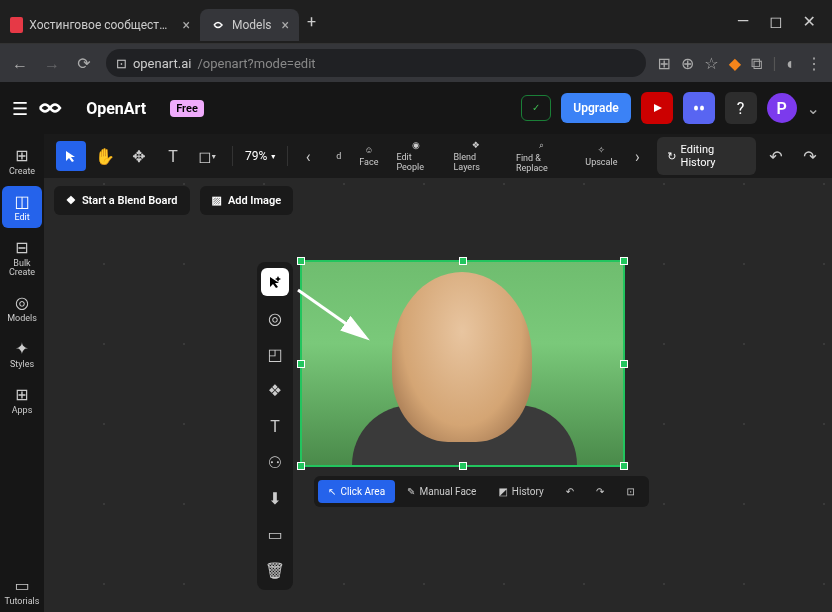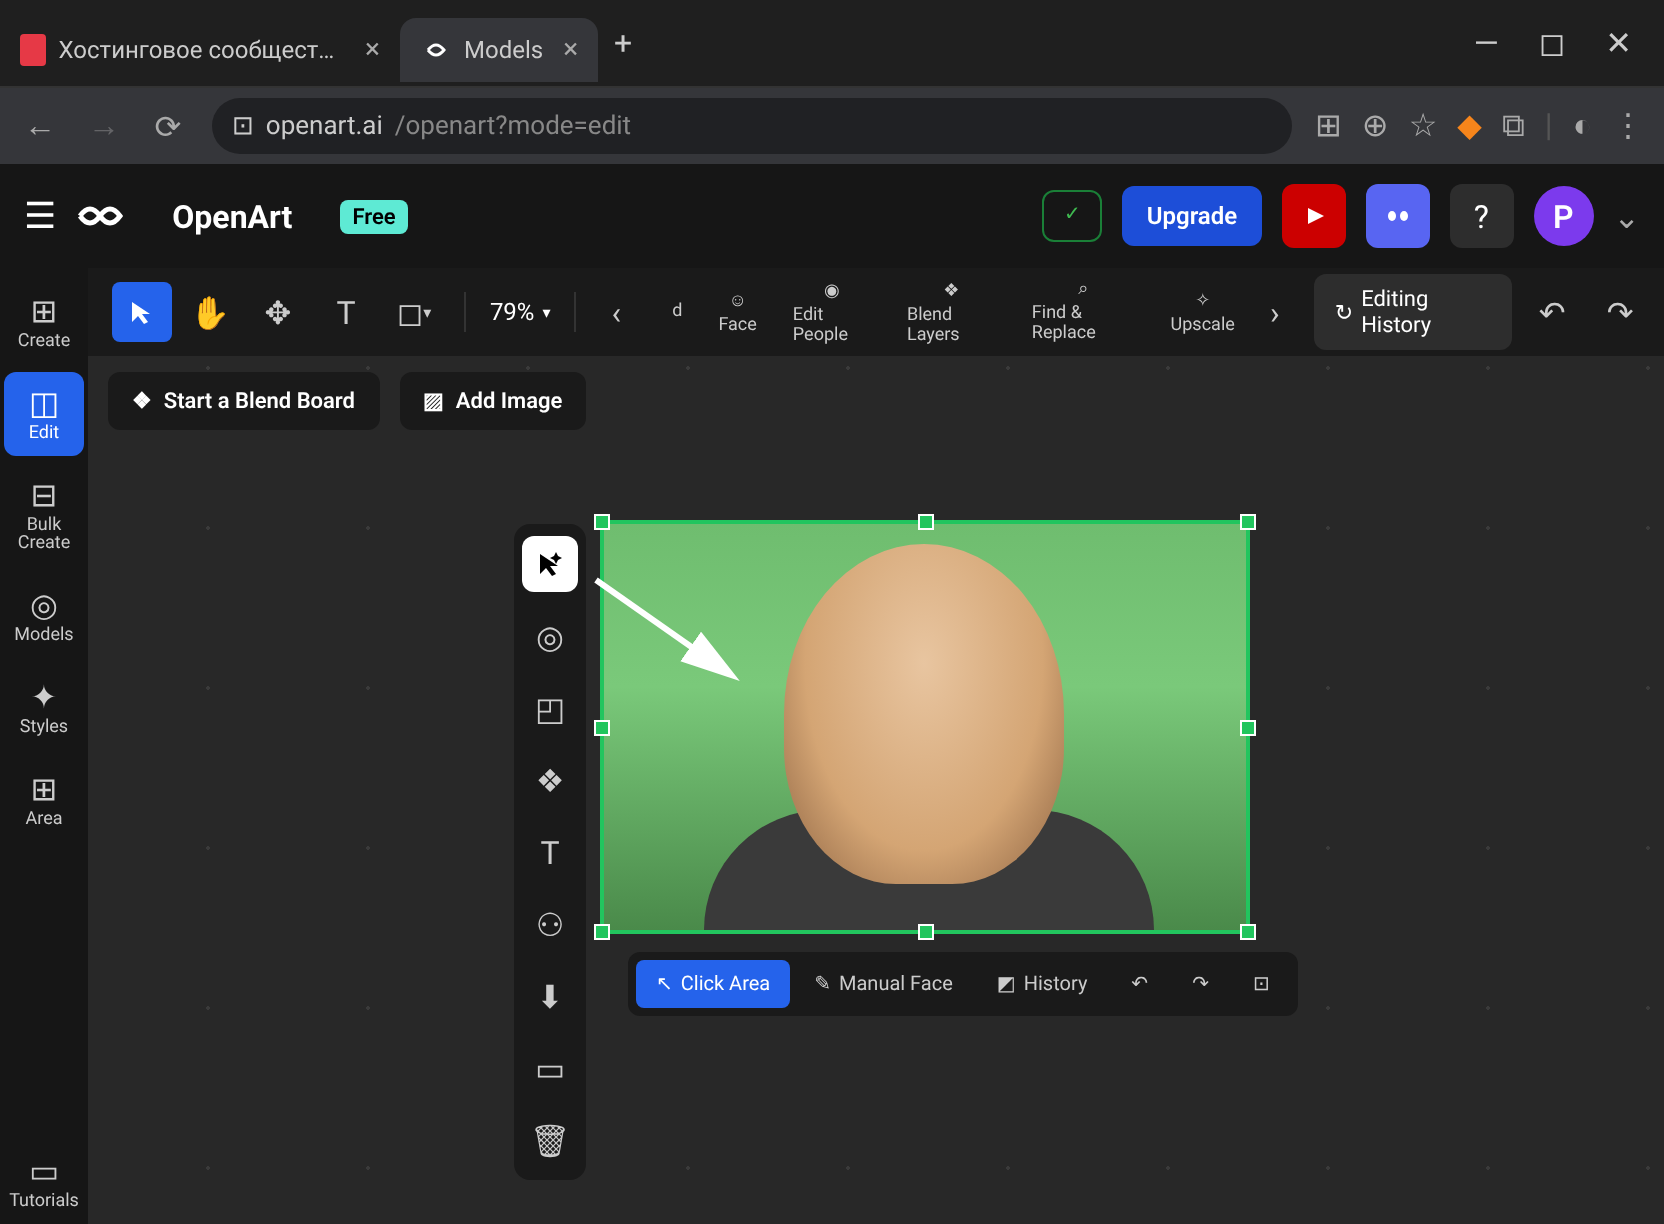--- a/index.html
+++ b/index.html
@@ -13,24 +13,24 @@
 .newtab { color: #ccc; font-size: 16px; margin-left: 8px; }
 .window-controls { margin-left: auto; display: flex; gap: 20px; padding-right: 16px; color: #ccc; }
 .addressbar { height: 38px; background: #35363a; display: flex; align-items: center; padding: 0 10px; gap: 12px; }
 .nav-btn { color: #aaa; width: 20px; height: 20px; display: flex; align-items: center; justify-content: center; }
 .urlbox { flex: 1; height: 28px; background: #202124; border-radius: 14px; display: flex; align-items: center; padding: 0 10px; color: #ccc; font-size: 13px; gap: 6px; }
 .urlbox .path { color: #888; }
 .addr-icons { display: flex; gap: 10px; color: #aaa; }
 .app-header { height: 52px; background: #161616; display: flex; align-items: center; padding: 0 12px; gap: 10px; }
 .hamburger { color: #fff; font-size: 18px; }
 .logo { display: flex; align-items: center; gap: 24px; font-weight: 700; font-size: 16px; }
-.logo-badge { background: #5eead4; color: #000; font-size: 11px; padding: 2px 6px; border-radius: 4px; font-weight: 600; }
+.logo-badge { background: #f0abfc; color: #000; font-size: 11px; padding: 2px 6px; border-radius: 4px; font-weight: 600; }
 .header-right { margin-left: auto; display: flex; align-items: center; gap: 10px; }
 .trial-box { border: 1px solid #1a7f37; border-radius: 6px; padding: 6px 10px; font-size: 10px; color: #3fb950; display: flex; align-items: center; gap: 6px; line-height: 1.2; }
-.upgrade-btn { background: #1d4ed8; color: #fff; border-radius: 6px; padding: 8px 12px; font-size: 12px; font-weight: 600; }
+.upgrade-btn { background: #3b82f6; color: #fff; border-radius: 6px; padding: 8px 12px; font-size: 12px; font-weight: 600; }
 .icon-btn { width: 32px; height: 32px; background: #2d2d2d; border-radius: 6px; display: flex; align-items: center; justify-content: center; }
 .avatar { width: 30px; height: 30px; border-radius: 50%; background: #7c3aed; display: flex; align-items: center; justify-content: center; font-weight: 600; }
 .chevron { color: #aaa; }
 .main-area { display: flex; height: calc(612px - 44px - 38px - 52px); }
 .left-rail { width: 44px; background: #161616; display: flex; flex-direction: column; align-items: center; padding-top: 6px; gap: 4px; }
 .rail-item { width: 40px; display: flex; flex-direction: column; align-items: center; gap: 2px; padding: 6px 0; color: #ccc; border-radius: 6px; }
 .rail-item.active { background: #2563eb; color: #fff; }
 .rail-item .rail-label { font-size: 9px; text-align: center; line-height: 1; }
 .rail-spacer { flex: 1; }
 .canvas-wrap { flex: 1; background: #282828; position: relative; overflow: hidden; }
@@ -162,21 +162,21 @@
     <div class="rail-item">
       <span>◎</span>
       <span class="rail-label">Models</span>
     </div>
     <div class="rail-item">
       <span>✦</span>
       <span class="rail-label">Styles</span>
     </div>
     <div class="rail-item">
       <span>⊞</span>
-      <span class="rail-label">Area</span>
+      <span class="rail-label">Apps</span>
     </div>
     <div class="rail-spacer"></div>
     <div class="rail-item">
       <span>▭</span>
       <span class="rail-label">Tutorials</span>
     </div>
   </div>
 
   <div class="canvas-wrap">
     <div class="dots"></div>

